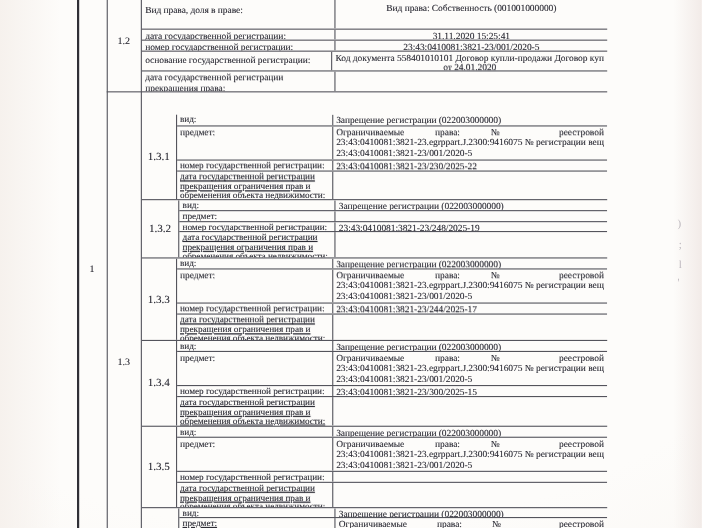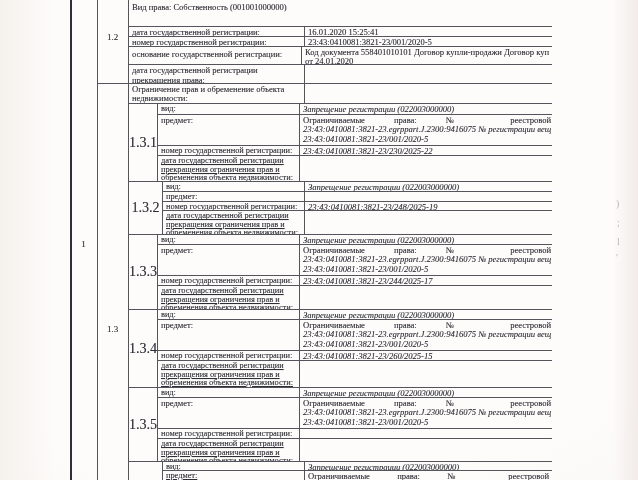--- a/index.html
+++ b/index.html
@@ -22,86 +22,83 @@
     text-shadow:0.2px 0.2px 0.35px rgba(45,45,58,0.38);
   }
   .vline{position:absolute;top:0;height:480px;background:var(--line);width:1px;}
   .vline.dark{width:2px;background:var(--darkline);}
   .hline{position:absolute;height:1px;background:var(--line);}
   .rownum{position:absolute;font-size:9px;color:var(--ink);}
   
   .sec12{position:absolute;left:129px;top:0;width:423px;}
   .row12{display:flex;border-bottom:1px solid var(--line);overflow:hidden;box-sizing:border-box;}
   .row12 .lab{width:176px;border-right:1px solid var(--line);padding:1px 3px;box-sizing:border-box;line-height:9.5px;}
-  .row12 .val{flex:1;padding:1px 3px;box-sizing:border-box;line-height:9px;white-space:nowrap;}
+  .row12 .val{flex:1;padding:1px 3px;box-sizing:border-box;line-height:9px;white-space:nowrap;text-align:center;}
   .row12.nb{border-bottom:none;}
   .h27{height:27px}.h10{height:10px}.h18{height:18px}
   .pt5{padding-top:5px !important;}
   .pt3{padding-top:3px !important;}
   
   .sechead{position:absolute;left:129px;top:84px;width:423px;height:20px;display:flex;border-bottom:1px solid var(--line);box-sizing:border-box;}
   .sechead .lab{width:176px;border-right:1px solid var(--line);padding:1px 3px;box-sizing:border-box;line-height:9px;}
   .sechead .val{flex:1;}
   
   .block{position:absolute;left:129px;width:423px;display:flex;border-bottom:1px solid var(--line);box-sizing:border-box;overflow:hidden;}
   .block.nbb{border-bottom:none;}
-  .numcell{width:34px;border-right:1px solid var(--line);display:flex;align-items:center;justify-content:center;font-size:14px;box-sizing:border-box;}
+  .numcell{width:34px;border-right:1px solid var(--line);display:flex;align-items:center;justify-content:center;font-size:10px;box-sizing:border-box;}
   .frows{flex:1;display:flex;flex-direction:column;}
   .frow{display:flex;border-bottom:1px solid var(--line);overflow:hidden;box-sizing:border-box;}
   .frow:last-child{border-bottom:none;text-decoration:underline;}
   .frow .flab{width:142px;border-right:1px solid var(--line);padding:1px 3px;box-sizing:border-box;line-height:8.3px;font-size:8.3px;}
   .frow .fval{flex:1;padding:1px 3px;box-sizing:border-box;line-height:9.6px;}
-  .nowrap{white-space:nowrap;font-style:italic;}
+  .nowrap{white-space:nowrap;}
   .spread{text-align:justify;text-align-last:justify;}
   .mark{position:absolute;color:#bcb7bd;font-size:10px;text-shadow:none;}
 </style>
 </head>
 <body>
 
 <div class="page">
 
   <div class="vline dark" style="left:70px"></div>
   <div class="vline" style="left:97px"></div>
   <div class="vline" style="left:128px"></div>
 
   <div class="hline" style="left:97px;top:83px;width:455px"></div>
 
   <div class="rownum" style="left:70px;top:239px;width:27px;text-align:center">1</div>
   <div class="rownum" style="left:97px;top:32px;width:31px;text-align:center">1.2</div>
   <div class="rownum" style="left:97px;top:324px;width:31px;text-align:center">1.3</div>
 
   <div class="sec12">
     <div class="row12 h27">
+      <div class="lab pt5">Вид права, доля в праве:</div>
       <div class="val pt3">Вид права: Собственность (001001000000)</div>
     </div>
     <div class="row12 h10">
       <div class="lab">дата государственной регистрации:</div>
-      <div class="val">16.01.2020 15:25:41</div>
+      <div class="val">31.11.2020 15:25:41</div>
     </div>
     <div class="row12 h10">
       <div class="lab">номер государственной регистрации:</div>
       <div class="val">23:43:0410081:3821-23/001/2020-5</div>
     </div>
     <div class="row12 h18">
       <div class="lab pt3">основание государственной регистрации:</div>
       <div class="val">
         <div>Код документа 558401010101 Договор купли-продажи Договор куп</div>
         <div>от 24.01.2020</div>
       </div>
     </div>
     <div class="row12 h18 nb">
       <div class="lab">дата государственной регистрации прекращения права:</div>
       <div class="val"></div>
     </div>
   </div>
 
-  <div class="sechead">
-    <div class="lab">Ограничение прав и обременение объекта недвижимости:</div>
-    <div class="val"></div>
-  </div>
 
   <div class="block" style="top:104px;height:78px">
     <div class="numcell">1.3.1</div>
     <div class="frows">
       <div class="frow" style="height:11px">
         <div class="flab">вид:</div>
         <div class="fval nowrap">Запрещение регистрации (022003000000)</div>
       </div>
       <div class="frow" style="height:32px">
         <div class="flab" style="line-height:9.5px;font-size:8.5px">предмет:</div>
@@ -180,21 +177,21 @@
       <div class="frow" style="height:32px">
         <div class="flab" style="line-height:9.5px;font-size:8.5px">предмет:</div>
         <div class="fval">
           <div class="spread">Ограничиваемые права: № реестровой</div>
           <div class="nowrap">23:43:0410081:3821-23.egrppart.J.2300:9416075 № регистрации вещ</div>
           <div class="nowrap">23:43:0410081:3821-23/001/2020-5</div>
         </div>
       </div>
       <div class="frow" style="height:10px">
         <div class="flab">номер государственной регистрации:</div>
-        <div class="fval nowrap">23:43:0410081:3821-23/260/2025-15</div>
+        <div class="fval nowrap">23:43:0410081:3821-23/300/2025-15</div>
       </div>
       <div class="frow" style="height:26px">
         <div class="flab">дата государственной регистрации прекращения ограничения прав и обременения объекта недвижимости:</div>
         <div class="fval"></div>
       </div>
     </div>
   </div>
 
   <div class="block" style="top:388px;height:74px">
     <div class="numcell">1.3.5</div>

